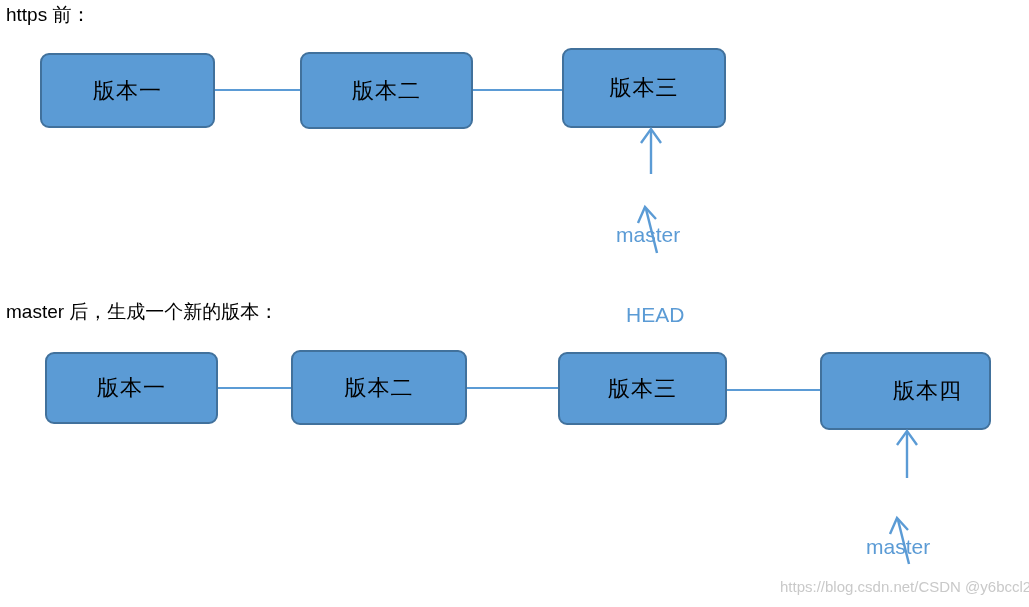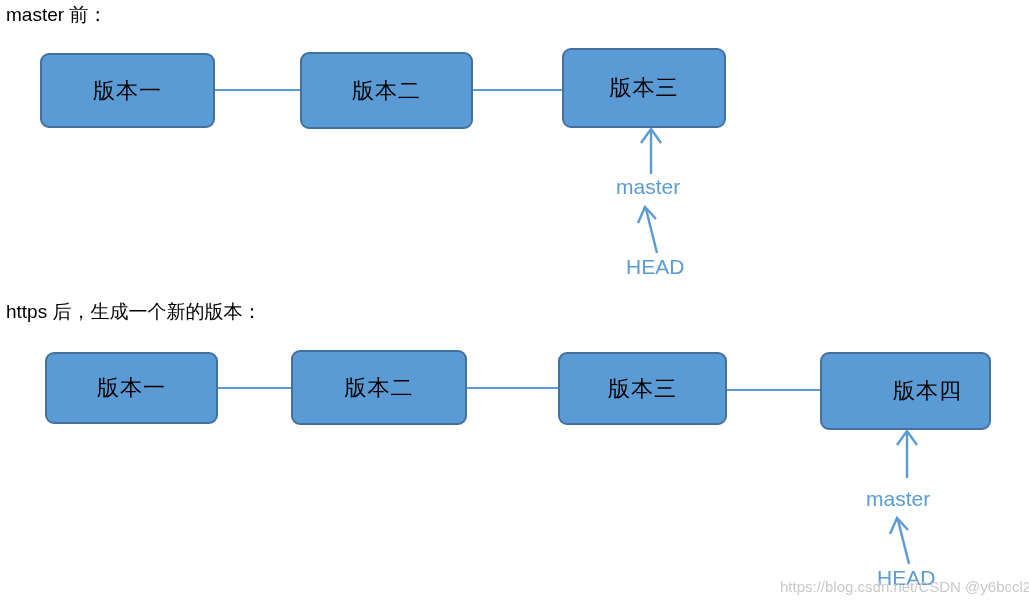--- a/index.html
+++ b/index.html
@@ -53,20 +53,21 @@
     background: #5B9BD5;
   }
 
   .ref-label {
     position: absolute;
     color: #5B9BD5;
     font-size: 21px;
     line-height: 24px;
     white-space: nowrap;
     font-family: "Liberation Sans", "DejaVu Sans", sans-serif;
+    margin-top: 48px;
   }
 
   .arrow-svg {
     position: absolute;
     overflow: visible;
   }
 
   .watermark {
     position: absolute;
     left: 780px;
@@ -75,21 +76,21 @@
     font-size: 15px;
     white-space: nowrap;
     font-family: "Liberation Sans", "DejaVu Sans", sans-serif;
   }
 </style>
 </head>
 <body>
 
 <div class="canvas">
 
-  <div class="caption" id="caption-before">master 前：</div>
+  <div class="caption" id="caption-before">https 前：</div>
 
   <div class="connector" style="left:215px; top:89px; width:85px;"></div>
   <div class="connector" style="left:473px; top:89px; width:89px;"></div>
 
   <div class="commit-box" style="left:40px; top:53px; width:175px; height:75px;">版本一</div>
   <div class="commit-box" style="left:300px; top:52px; width:173px; height:77px;">版本二</div>
   <div class="commit-box" style="left:562px; top:48px; width:164px; height:80px;">版本三</div>
 
   <svg class="arrow-svg" style="left:630px; top:126px;" width="40" height="50">
     <line x1="21" y1="48" x2="21" y2="4" stroke="#5B9BD5" stroke-width="2.4"></line>
@@ -98,21 +99,21 @@
 
   <div class="ref-label" style="left:616px; top:175px;">master</div>
 
   <svg class="arrow-svg" style="left:632px; top:203px;" width="44" height="52">
     <line x1="25" y1="50" x2="14" y2="6" stroke="#5B9BD5" stroke-width="2.4"></line>
     <polyline points="6,20 13,4 24,16" fill="none" stroke="#5B9BD5" stroke-width="2.4"></polyline>
   </svg>
 
   <div class="ref-label" style="left:626px; top:255px;">HEAD</div>
 
-  <div class="caption" id="caption-after">https 后，生成一个新的版本：</div>
+  <div class="caption" id="caption-after">master 后，生成一个新的版本：</div>
 
   <div class="connector" style="left:218px; top:387px; width:73px;"></div>
   <div class="connector" style="left:467px; top:387px; width:91px;"></div>
   <div class="connector" style="left:727px; top:389px; width:93px;"></div>
 
   <div class="commit-box" style="left:45px; top:352px; width:173px; height:72px;">版本一</div>
   <div class="commit-box" style="left:291px; top:350px; width:176px; height:75px;">版本二</div>
   <div class="commit-box" style="left:558px; top:352px; width:169px; height:73px;">版本三</div>
   <div class="commit-box" style="left:820px; top:352px; width:171px; height:78px;padding-left:44px;">版本四</div>
 

